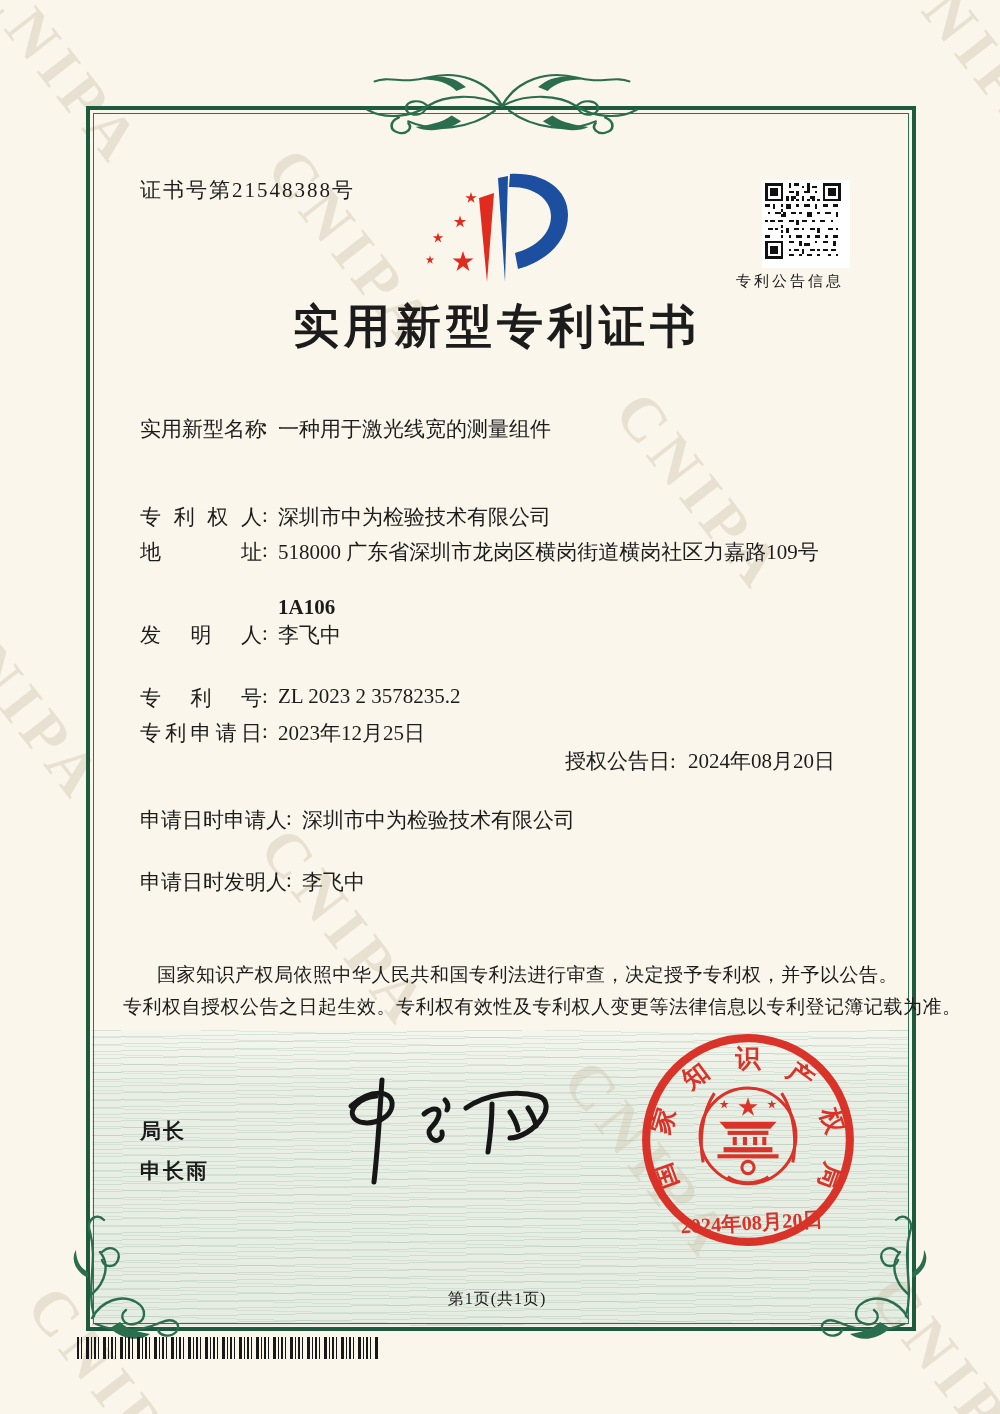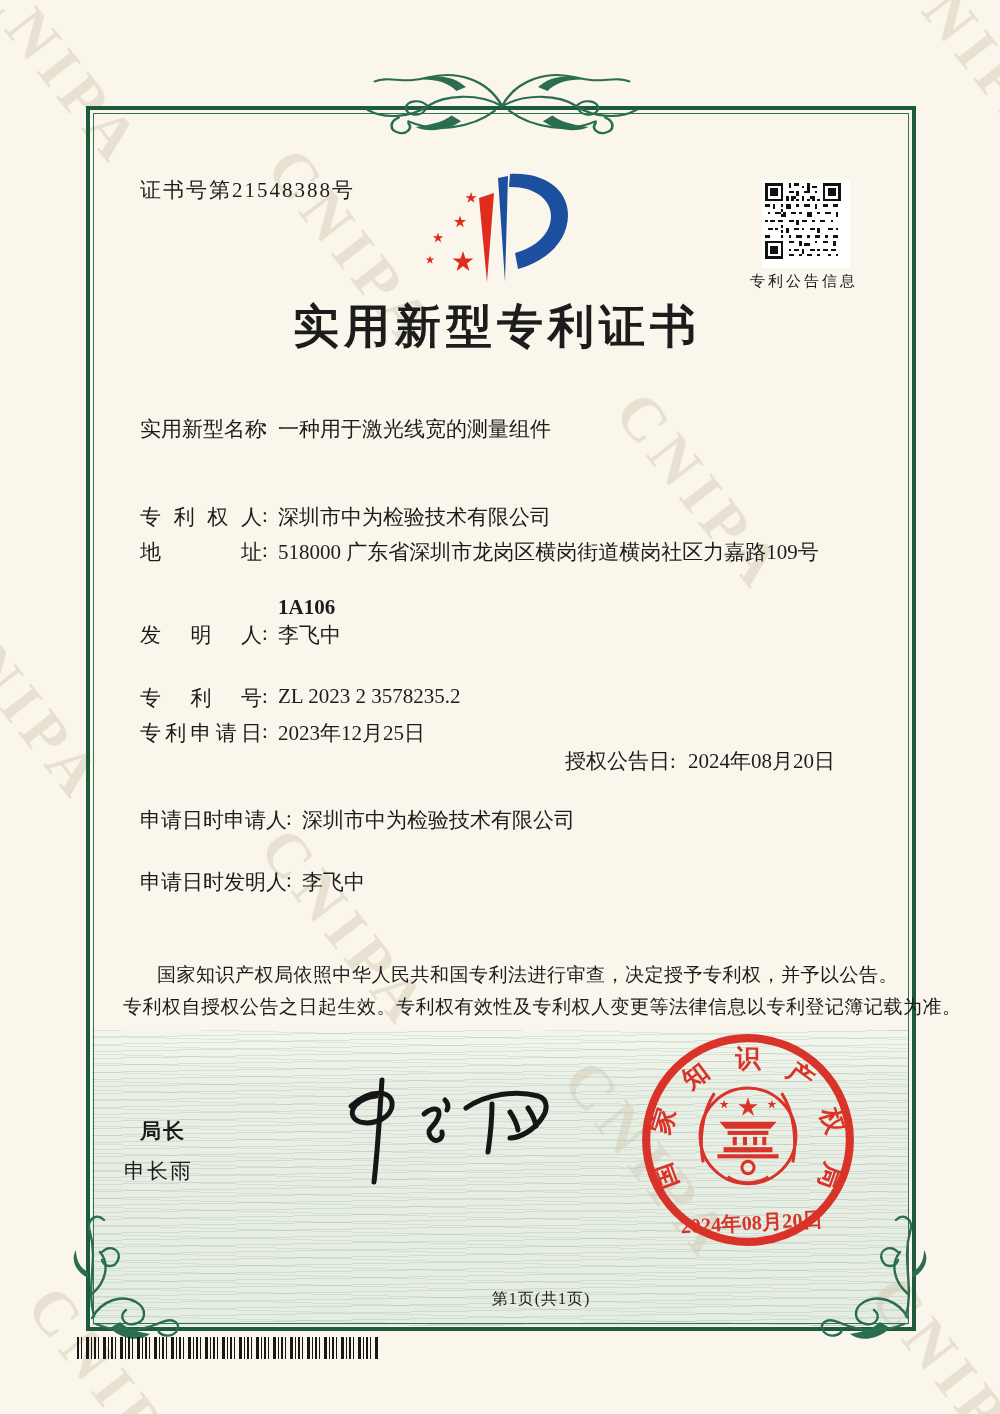--- a/index.html
+++ b/index.html
@@ -35,40 +35,40 @@
   .frame::after{
     content:""; position:absolute; inset:3px; border:1px solid #2f7152;
   }
   .orn-layer{position:absolute; z-index:3; left:0; top:0; pointer-events:none;}
   
   .content{position:absolute; inset:0; z-index:4;}
   .abs{position:absolute;}
   .cert-no{left:140px; top:176px; font-size:21px; letter-spacing:2px;}
   .logo{left:424px; top:170px;}
   .qr-box{left:762px; top:180px; width:82px; height:82px; background:#fff; padding:3px;}
-  .qr-caption{left:736px; top:272px; width:136px; text-align:center; font-size:15px; letter-spacing:3px;}
+  .qr-caption{left:736px; top:272px; width:136px; text-align:left; font-size:15px; letter-spacing:3px;}
   .title{
     left:86px; top:296px; width:822px; text-align:center;
     font-size:46px; font-weight:700; letter-spacing:5px;
   }
   .row{left:140px; font-size:21px; white-space:nowrap;}
   .row .lbl{display:inline-block; width:122px; text-align:justify; text-align-last:justify; vertical-align:top;}
   .row .lbl-wide{display:inline-block; width:146px; vertical-align:top;}
   .row .colon{display:inline-block; width:16px; vertical-align:top;}
   .row .val{display:inline-block; vertical-align:top;}
   .row-right{left:565px; font-size:21px; white-space:nowrap;}
   .row-right .lbl{display:inline-block;}
   .row-right .colon{display:inline-block; width:18px;}
   .addr2{left:278px; font-size:21px;}
   .stmt{font-size:19px; letter-spacing:0.5px; white-space:nowrap;}
   .sig-title{left:140px; top:1117px; font-family:"Liberation Sans","DejaVu Sans",sans-serif; font-weight:700; font-size:21px; letter-spacing:2px;}
-  .sig-name {left:124px; top:1157px; font-family:"Liberation Sans","DejaVu Sans",sans-serif; font-weight:400; font-size:21px; letter-spacing:2px;}
+  .sig-name {left:140px; top:1157px; font-family:"Liberation Sans","DejaVu Sans",sans-serif; font-weight:700; font-size:21px; letter-spacing:2px;}
   .signature{left:296px; top:1076px;}
   .seal{left:638px; top:1030px;}
-  .footer{left:86px; top:1289px; width:822px; text-align:center; font-size:16px; letter-spacing:1px;margin-left:44px;}
+  .footer{left:86px; top:1289px; width:822px; text-align:center; font-size:16px; letter-spacing:1px;}
   .barcode{
     left:77px; top:1337px; width:301px; height:22px;
     background:repeating-linear-gradient(90deg,
       #181818 0 2px, transparent 2px 4px,
       #181818 4px 5px, transparent 5px 9px,
       #181818 9px 12px, transparent 12px 14px,
       #181818 14px 15px, transparent 15px 17px);
   }
 </style>
 </head>

